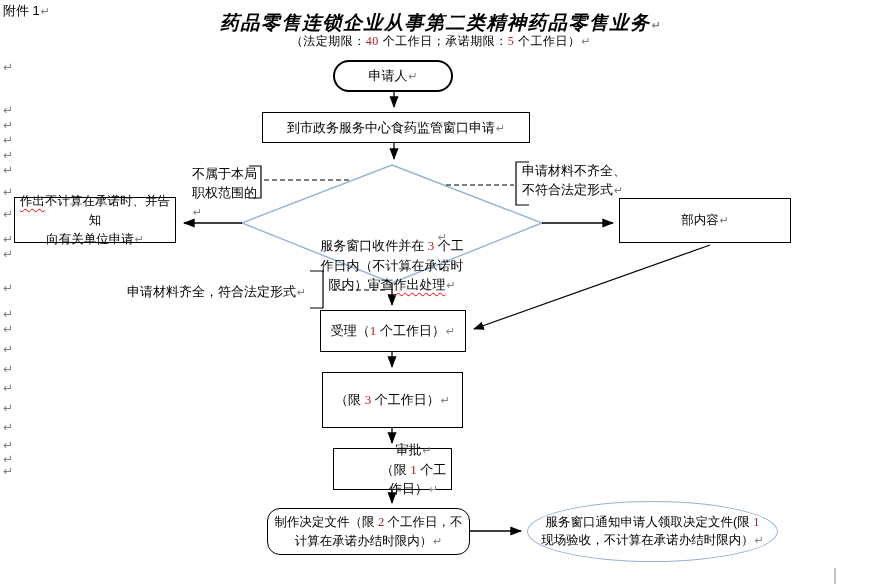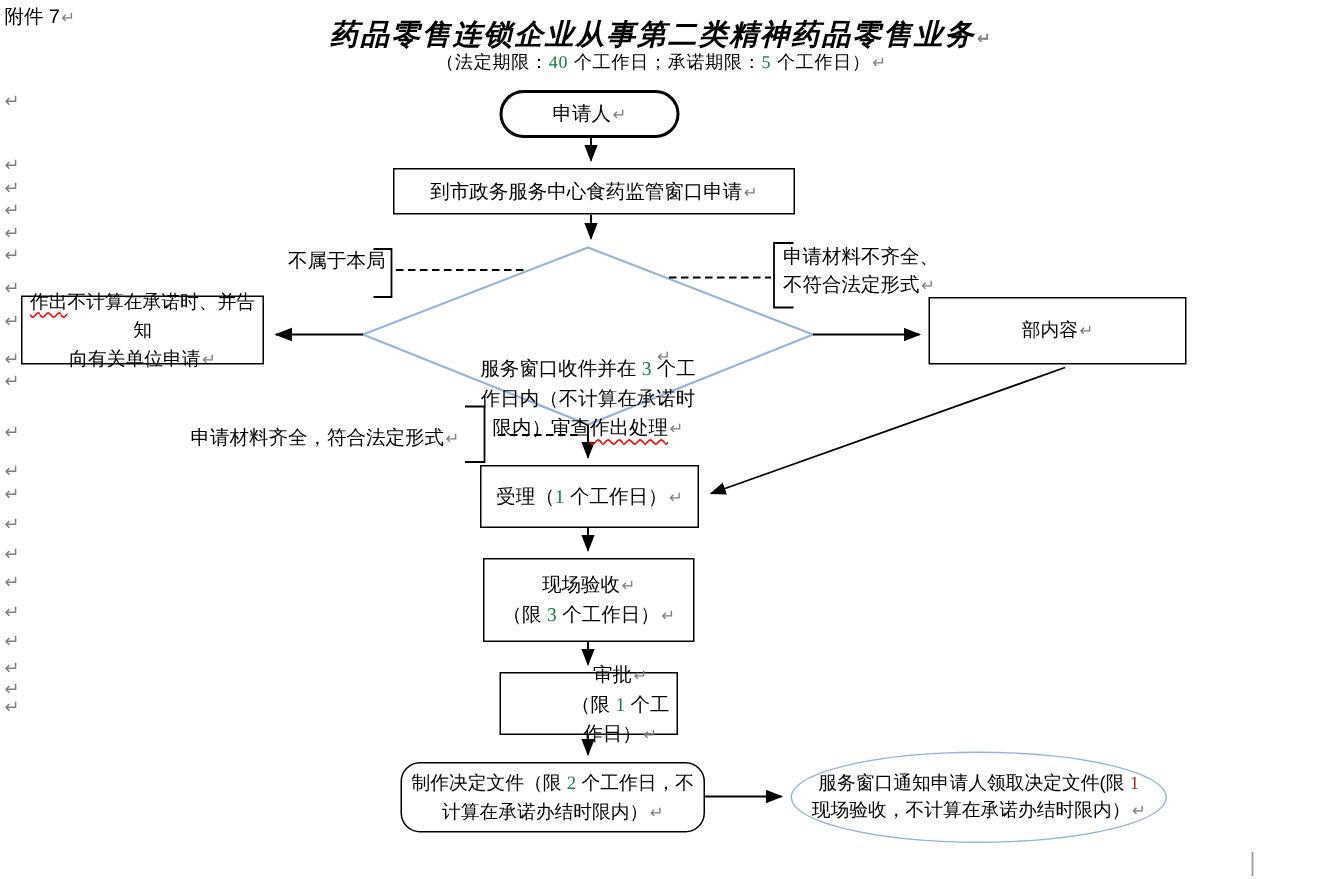--- a/index.html
+++ b/index.html
@@ -31,21 +31,21 @@
   }
   .small { font-size:12.5px; }
   .dtext {
     position:absolute; text-align:center; font-size:13px; line-height:19.5px; z-index:2;
   }
   .lbl { position:absolute; font-size:13px; line-height:19px; z-index:2; }
   .cr { color:#808080; font-size:11px; padding-left:1px; font-family:"DejaVu Sans",sans-serif; }
   .margin-cr { position:absolute; left:3px; color:#808080; font-size:12px; z-index:2;
                font-family:"DejaVu Sans",sans-serif; }
   .stray-cr { position:absolute; left:437px; top:231px; z-index:2; }
-  .num { color:#15803d; font-family:"Liberation Serif","DejaVu Serif",serif; }
+  .num { color:#b91c1c; font-family:"Liberation Serif","DejaVu Serif",serif; }
   .num-red { color:#943634; }
   .wavy {
     text-decoration-line:underline; text-decoration-style:wavy;
     text-decoration-color:#ff0000; text-decoration-thickness:1px;
     text-underline-offset:3px;
   }
 </style>
 </head>
 <body>
 
@@ -75,21 +75,21 @@
     <line x1="446" y1="185" x2="514" y2="185" stroke="#000" stroke-width="1.2" stroke-dasharray="5,3"></line>
     <line x1="332" y1="290" x2="388" y2="290" stroke="#000" stroke-width="1.2" stroke-dasharray="5,3"></line>
 
     <polyline points="249,166 261,166 261,198 249,198" fill="none" stroke="#000" stroke-width="1.2"></polyline>
     <polyline points="529,162 516,162 516,205 529,205" fill="none" stroke="#000" stroke-width="1.2"></polyline>
     <polyline points="310,271 323,271 323,308 310,308" fill="none" stroke="#000" stroke-width="1.2"></polyline>
 
     <line x1="835" y1="568" x2="835" y2="584" stroke="#999" stroke-width="1.2"></line>
   </svg>
 
-  <div class="attach"><span>附件 7</span><span class="cr">↵</span></div>
+  <div class="attach"><span>附件 1</span><span class="cr">↵</span></div>
 
   <div class="title"><span>药品零售连锁企业从事第二类精神药品零售业务</span><span class="cr">↵</span></div>
 
   <div class="subtitle"><span class="autonum">（法定期限：<span class="num">40</span> 个工作日；承诺期限：<span class="num">5</span> 个工作日）</span><span class="cr">↵</span></div>
 
   <div class="box stadium" style="left:333px;top:60px;width:120px;height:32px;">
     <div><span>申请人</span><span class="cr">↵</span></div>
   </div>
 
   <div class="box" style="left:262px;top:112px;width:268px;height:31px;">
@@ -109,41 +109,41 @@
 
   <div class="box small" style="left:619px;top:198px;width:172px;height:45px;">
     <div><span>部内容</span><span class="cr">↵</span></div>
   </div>
 
   <div class="box" style="left:320px;top:310px;width:146px;height:42px;">
     <div><span class="autonum">受理（<span class="num">1</span> 个工作日）</span><span class="cr">↵</span></div>
   </div>
 
   <div class="box" style="left:322px;top:372px;width:141px;height:56px;">
-    <div><span>现场验收</span><span class="cr">↵</span></div>
     <div><span class="autonum">（限 <span class="num">3</span> 个工作日）</span><span class="cr">↵</span></div>
   </div>
 
   <div class="box" style="left:333px;top:448px;width:119px;height:42px;padding-left:42px;">
     <div><span>审批</span><span class="cr">↵</span></div>
     <div><span class="autonum">（限 <span class="num">1</span> 个工作日）</span><span class="cr">↵</span></div>
   </div>
 
   <div class="box small" style="left:267px;top:508px;width:203px;height:47px;border-radius:13px;">
     <div><span class="autonum">制作决定文件（限 <span class="num">2</span> 个工作日，不</span></div>
     <div><span>计算在承诺办结时限内）</span><span class="cr">↵</span></div>
   </div>
 
   <div class="box ellipse" style="left:527px;top:501px;width:251px;height:61px;">
     <div><span class="autonum">服务窗口通知申请人领取决定文件(限 <span class="num num-red">1</span></span></div>
     <div><span>现场验收，不计算在承诺办结时限内）</span><span class="cr">↵</span></div>
   </div>
 
   <div class="lbl" style="left:192px;top:164px;width:75px;">
     <div><span>不属于本局</span></div>
+    <div><span>职权范围的</span><span class="cr">↵</span></div>
   </div>
 
   <div class="lbl" style="left:522px;top:161px;width:115px;">
     <div><span>申请材料不齐全、</span></div>
     <div><span>不符合法定形式</span><span class="cr">↵</span></div>
   </div>
 
   <div class="lbl" style="left:127px;top:282px;width:200px;">
     <span>申请材料齐全，符合法定形式</span><span class="cr">↵</span>
   </div>

